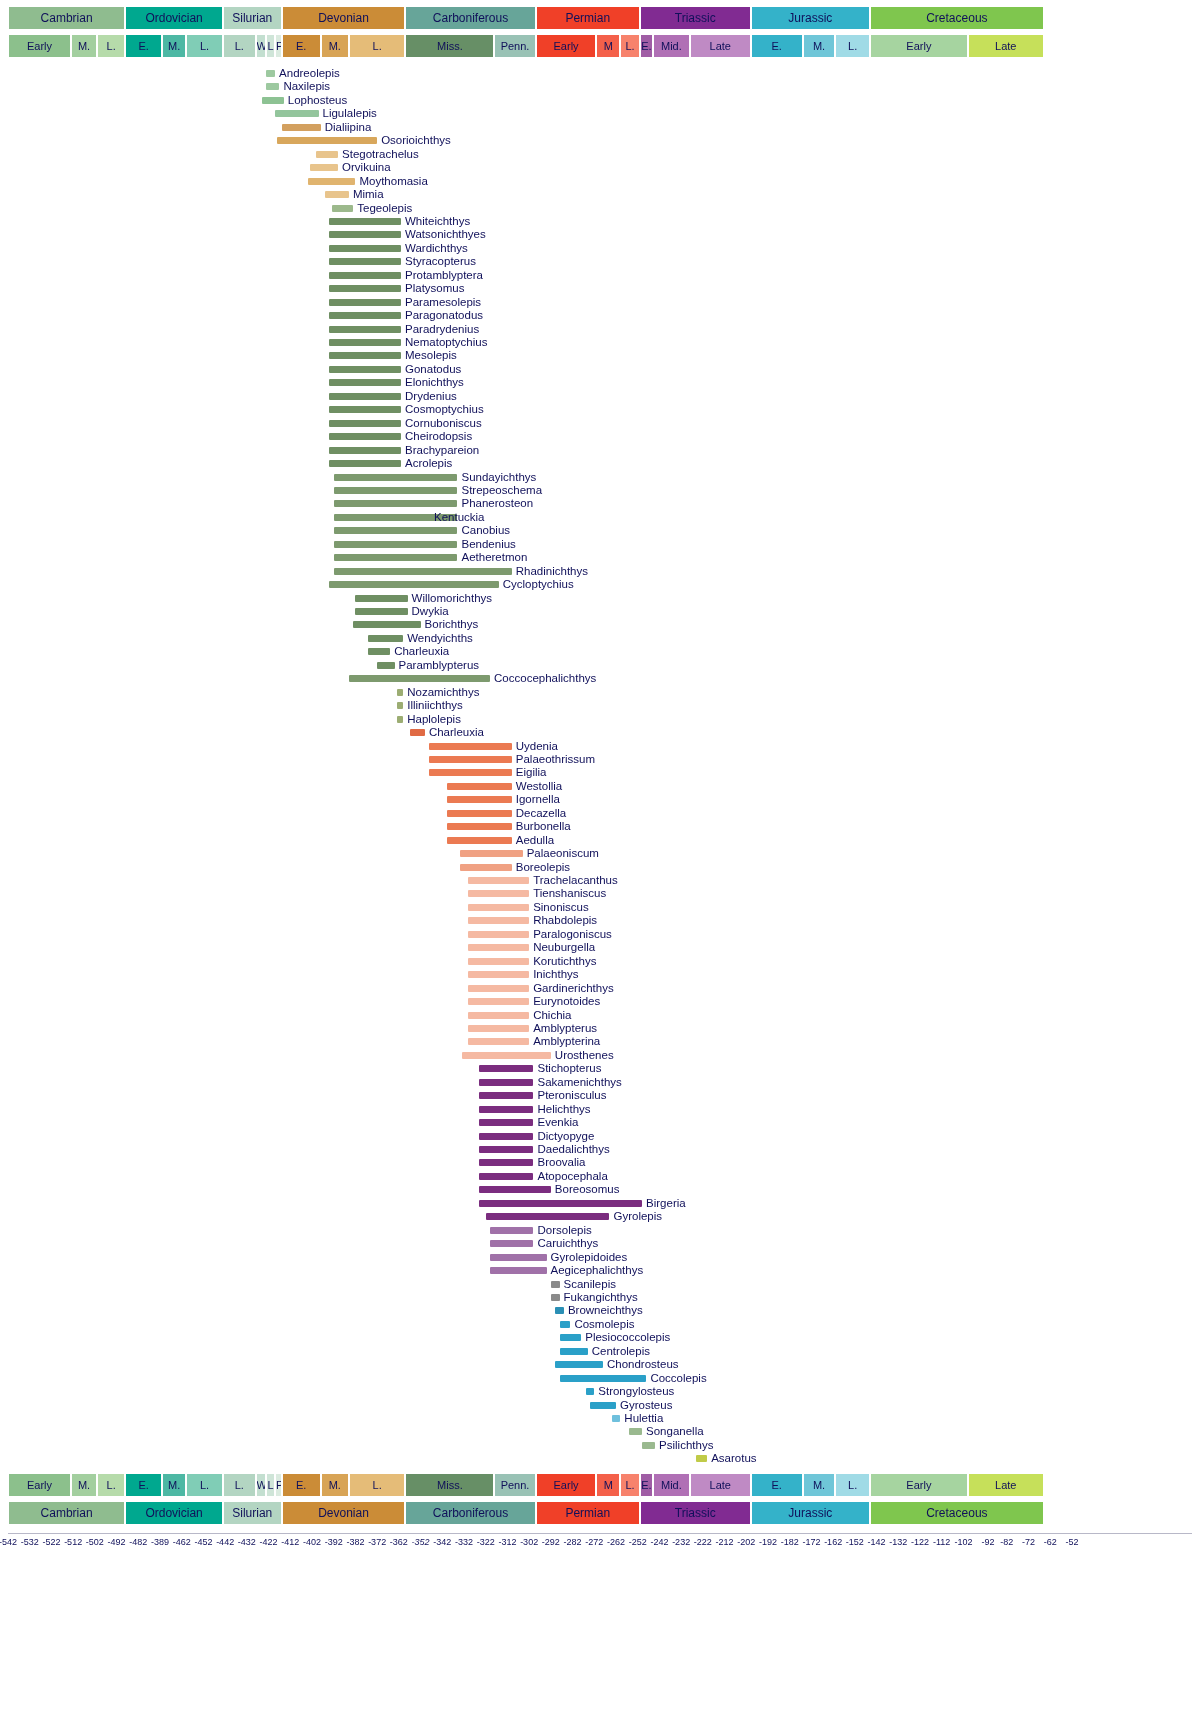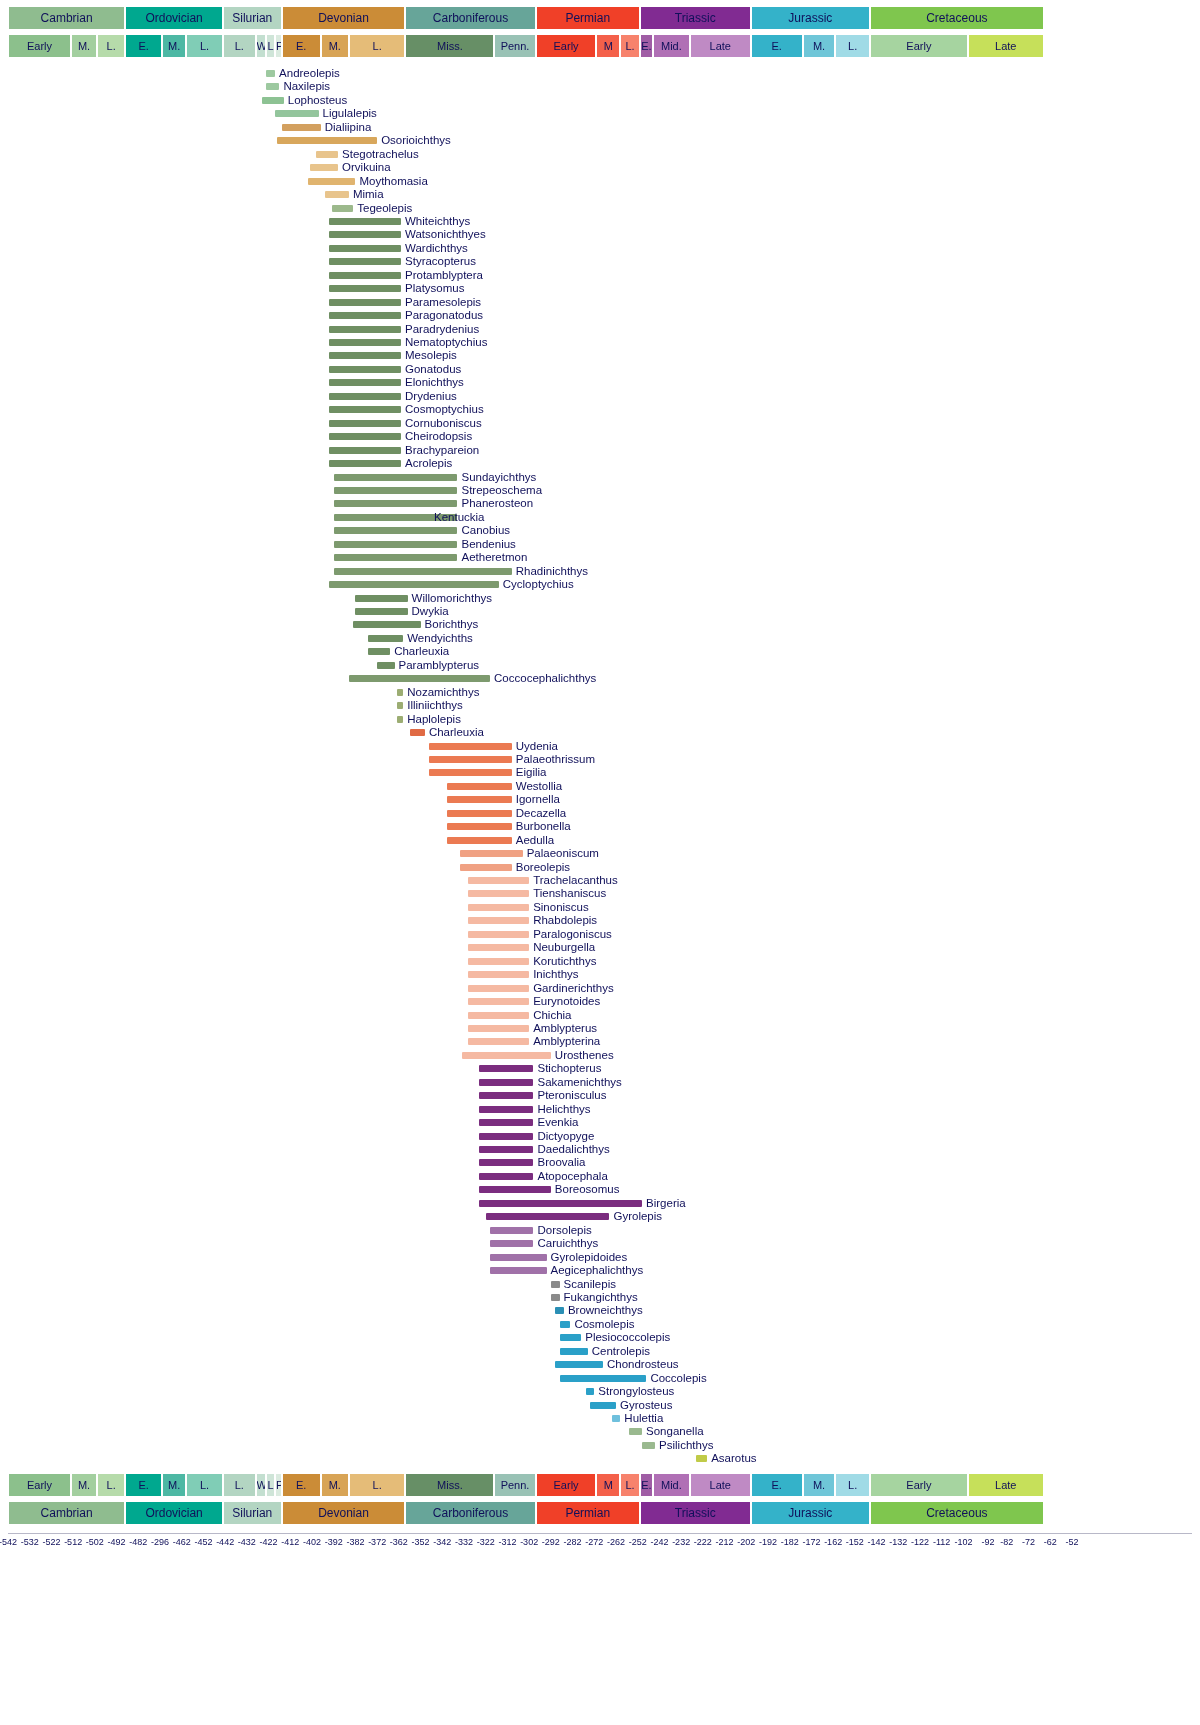--- a/index.html
+++ b/index.html
@@ -694,33 +694,33 @@
       <div class="taxon-label" style="left: 711.2px;">Asarotus</div>
     </div>
     <div class="axis-line" style="top: 1533px;"></div>
     <div class="axis-tick" style="left: -3px; top: 1537px;">-542</div>
     <div class="axis-tick" style="left: 18.7143px; top: 1537px;">-532</div>
     <div class="axis-tick" style="left: 40.4286px; top: 1537px;">-522</div>
     <div class="axis-tick" style="left: 62.1429px; top: 1537px;">-512</div>
     <div class="axis-tick" style="left: 83.8571px; top: 1537px;">-502</div>
     <div class="axis-tick" style="left: 105.571px; top: 1537px;">-492</div>
     <div class="axis-tick" style="left: 127.286px; top: 1537px;">-482</div>
-    <div class="axis-tick" style="left: 149px; top: 1537px;">-296</div>
+    <div class="axis-tick" style="left: 149px; top: 1537px;">-389</div>
     <div class="axis-tick" style="left: 170.714px; top: 1537px;">-462</div>
     <div class="axis-tick" style="left: 192.429px; top: 1537px;">-452</div>
     <div class="axis-tick" style="left: 214.143px; top: 1537px;">-442</div>
     <div class="axis-tick" style="left: 235.857px; top: 1537px;">-432</div>
     <div class="axis-tick" style="left: 257.571px; top: 1537px;">-422</div>
     <div class="axis-tick" style="left: 279.286px; top: 1537px;">-412</div>
     <div class="axis-tick" style="left: 301px; top: 1537px;">-402</div>
     <div class="axis-tick" style="left: 322.714px; top: 1537px;">-392</div>
     <div class="axis-tick" style="left: 344.429px; top: 1537px;">-382</div>
     <div class="axis-tick" style="left: 366.143px; top: 1537px;">-372</div>
     <div class="axis-tick" style="left: 387.857px; top: 1537px;">-362</div>
-    <div class="axis-tick" style="left: 409.571px; top: 1537px;">-352</div>
+    <div class="axis-tick" style="left: 409.571px; top: 1537px; font-style: italic;">-352</div>
     <div class="axis-tick" style="left: 431.286px; top: 1537px;">-342</div>
     <div class="axis-tick" style="left: 453px; top: 1537px;">-332</div>
     <div class="axis-tick" style="left: 474.714px; top: 1537px;">-322</div>
     <div class="axis-tick" style="left: 496.429px; top: 1537px;">-312</div>
     <div class="axis-tick" style="left: 518.143px; top: 1537px;">-302</div>
     <div class="axis-tick" style="left: 539.857px; top: 1537px;">-292</div>
     <div class="axis-tick" style="left: 561.571px; top: 1537px;">-282</div>
     <div class="axis-tick" style="left: 583.286px; top: 1537px;">-272</div>
     <div class="axis-tick" style="left: 605px; top: 1537px;">-262</div>
     <div class="axis-tick" style="left: 626.714px; top: 1537px;">-252</div>

